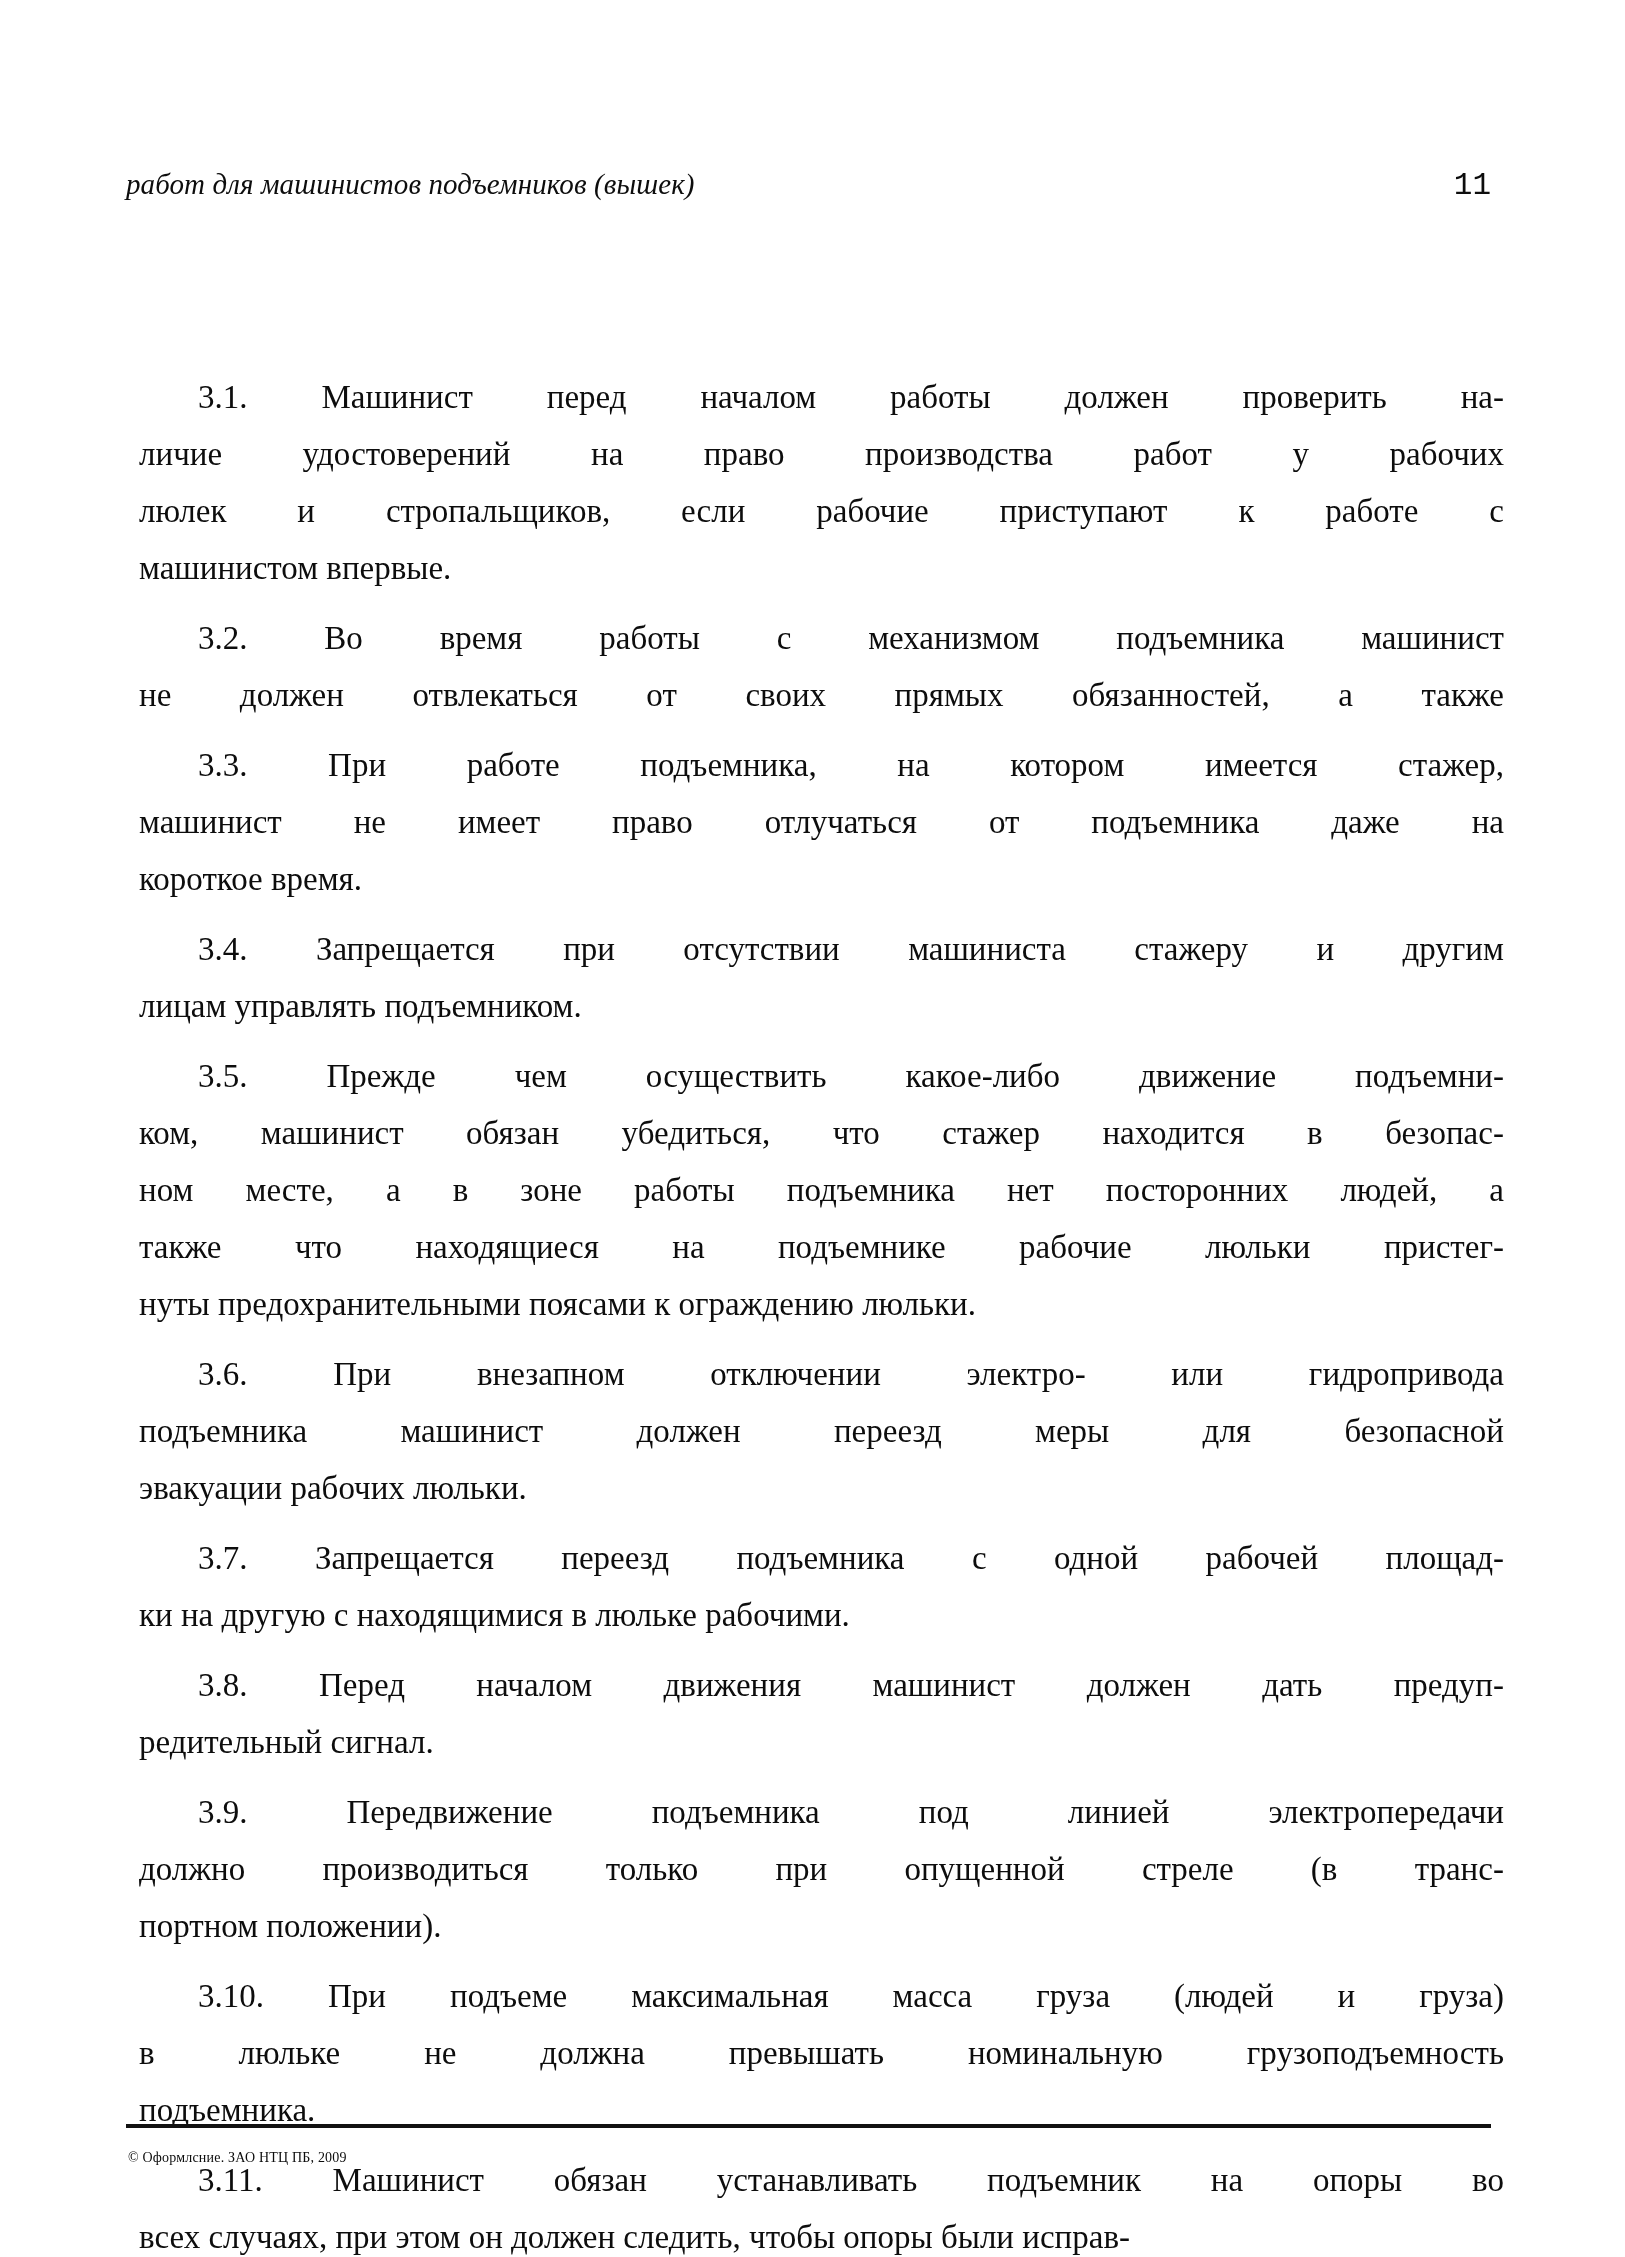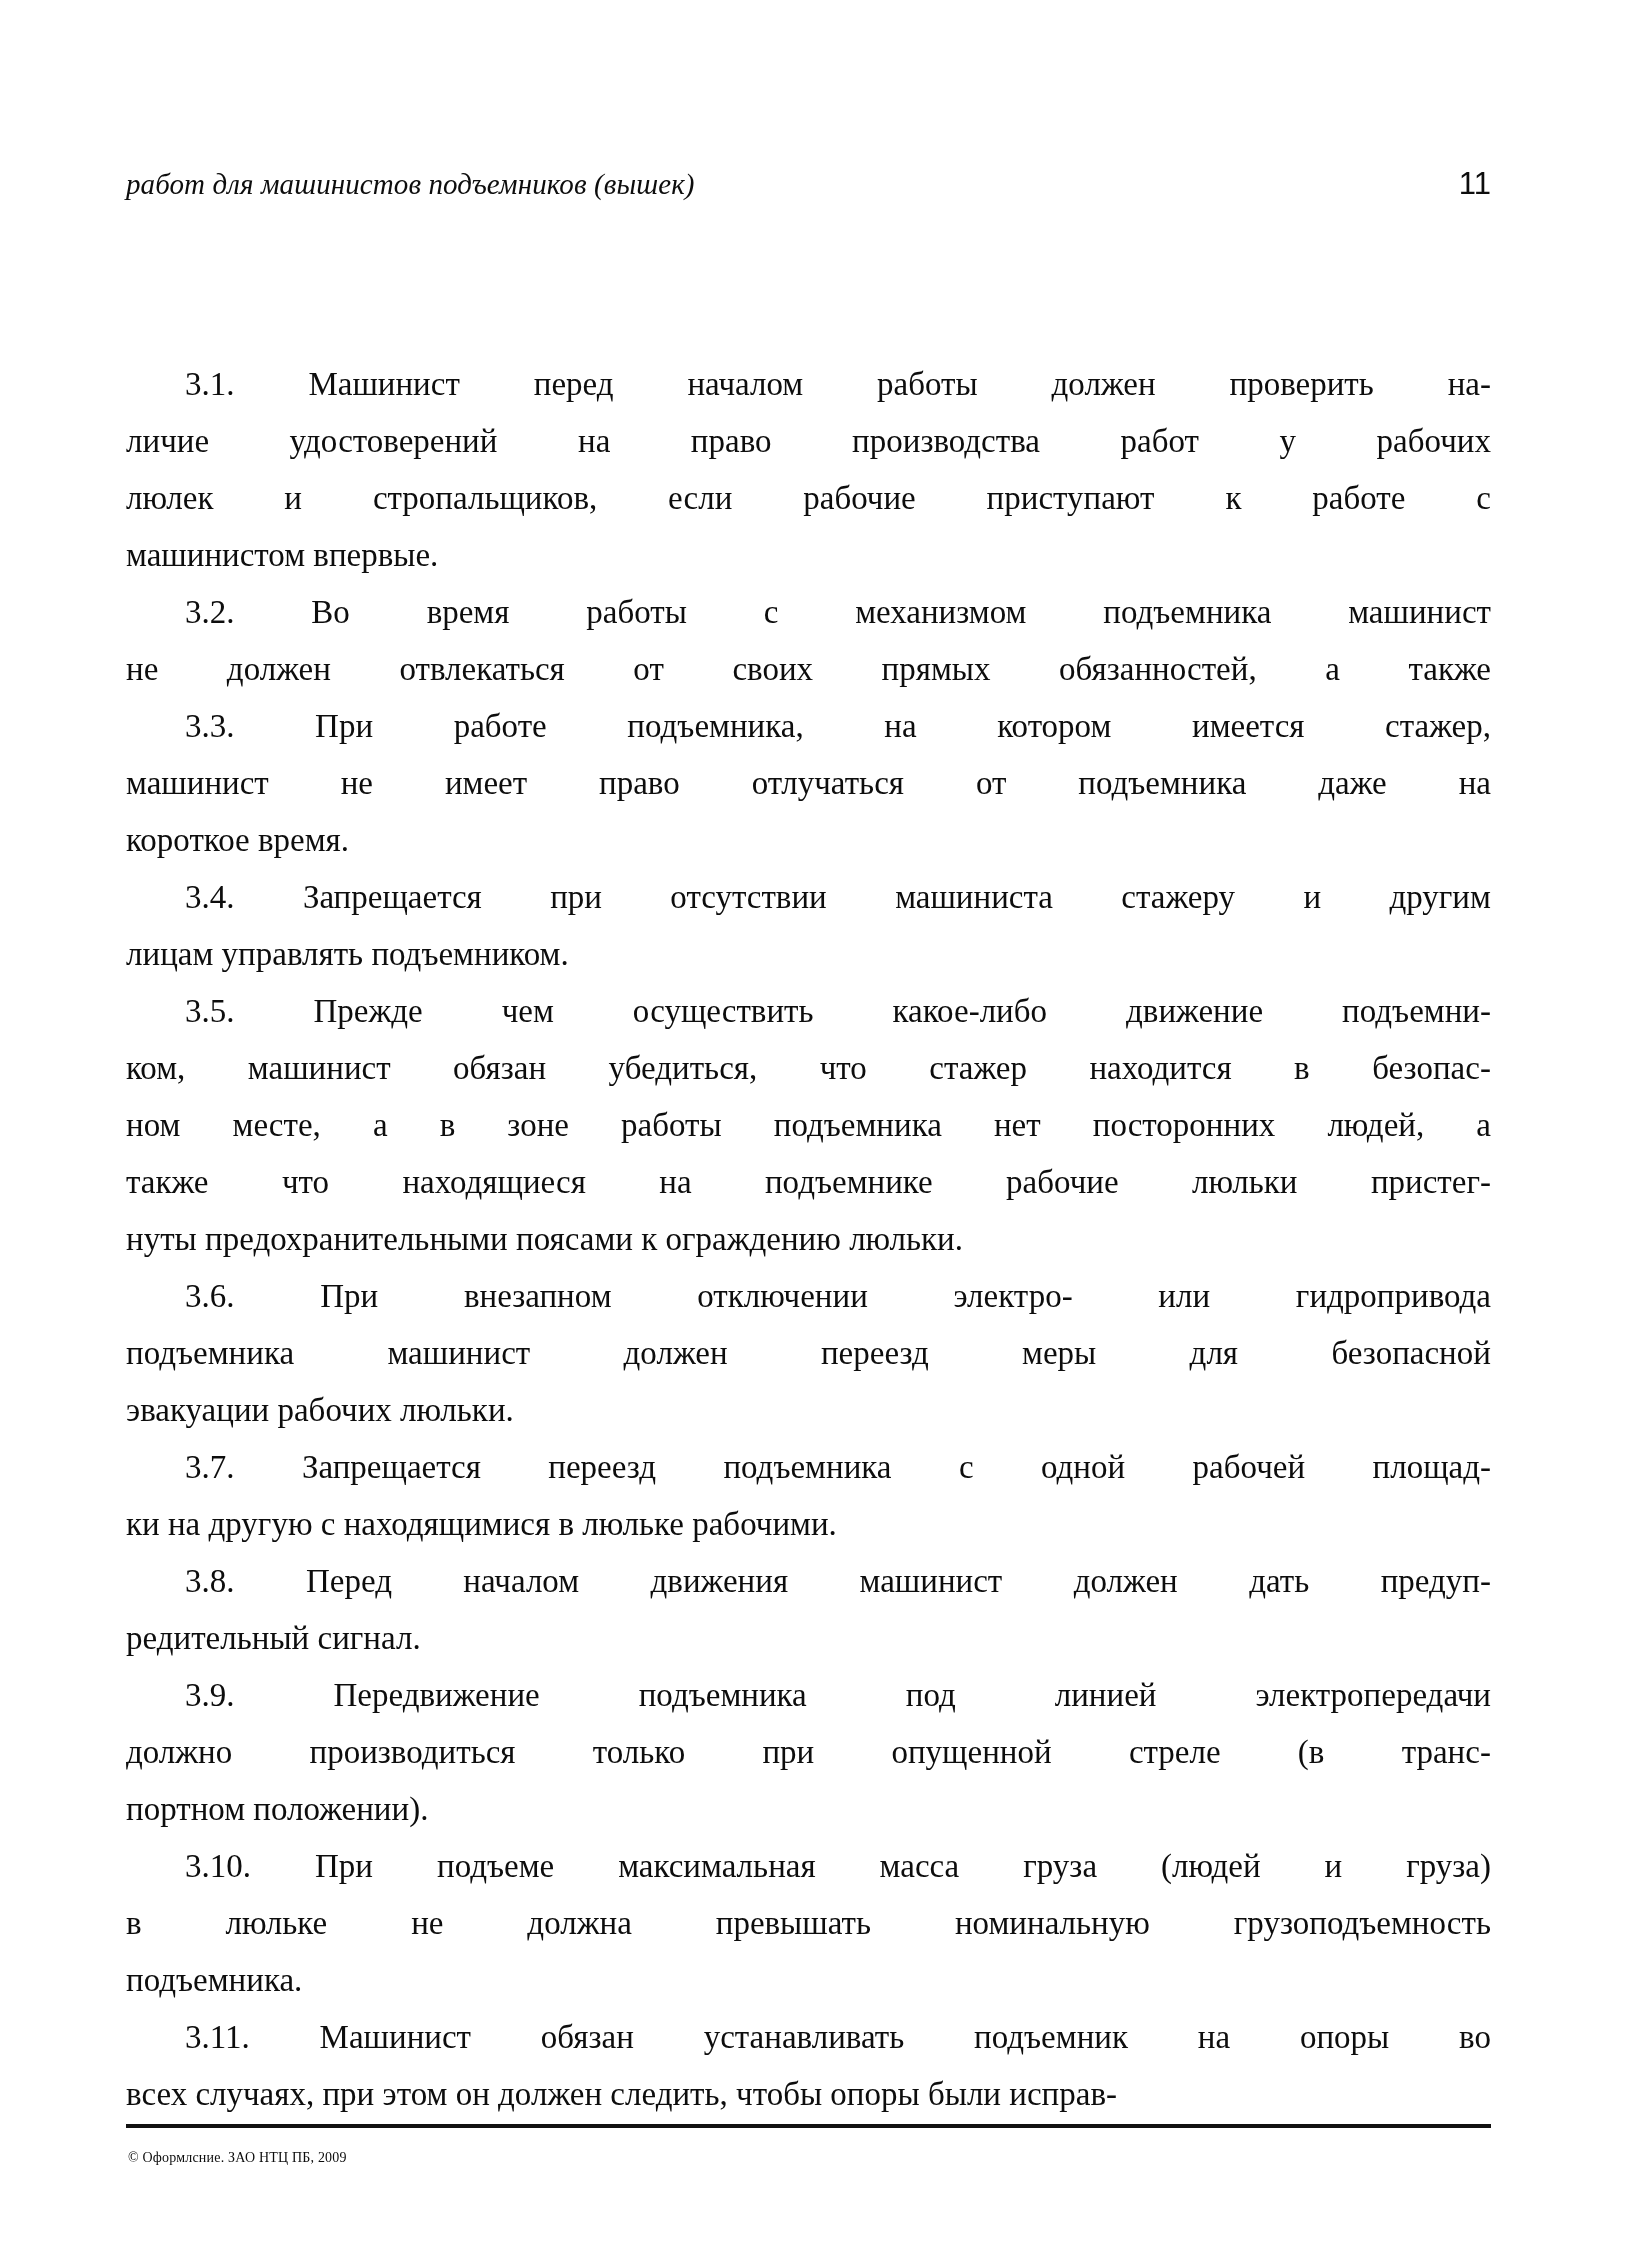--- a/index.html
+++ b/index.html
@@ -45,21 +45,21 @@
     font-style: italic;
     font-size: 29px;
     line-height: 32.5px;
     letter-spacing: 0.1px;
     white-space: nowrap;
     font-family: "Liberation Serif", "DejaVu Serif", serif;
   }
   .runhead-folio {
     font-size: 31px;
     line-height: 32.5px;
-    font-family: Liberation Sans, sans-serif;
+    font-family: Liberation Mono, monospace;
   }
 
   
   .chapter-title {
     position: absolute;
     left: 0;
     top: 235px;
     width: 1365px;
     text-align: center;
   }
@@ -73,21 +73,21 @@
   }
 
   
   .body-text {
     position: absolute;
     left: 0;
     top: 356px;
     width: 1365px;
   }
   .para {
-    margin: 0;
+    margin: 13px;
     padding: 0;
     font-size: 33px;
     line-height: 57px;
     text-align: justify;
     text-justify: inter-word;
     text-indent: 59px;
     hyphens: manual;
     word-spacing: 0px;
   }
 

